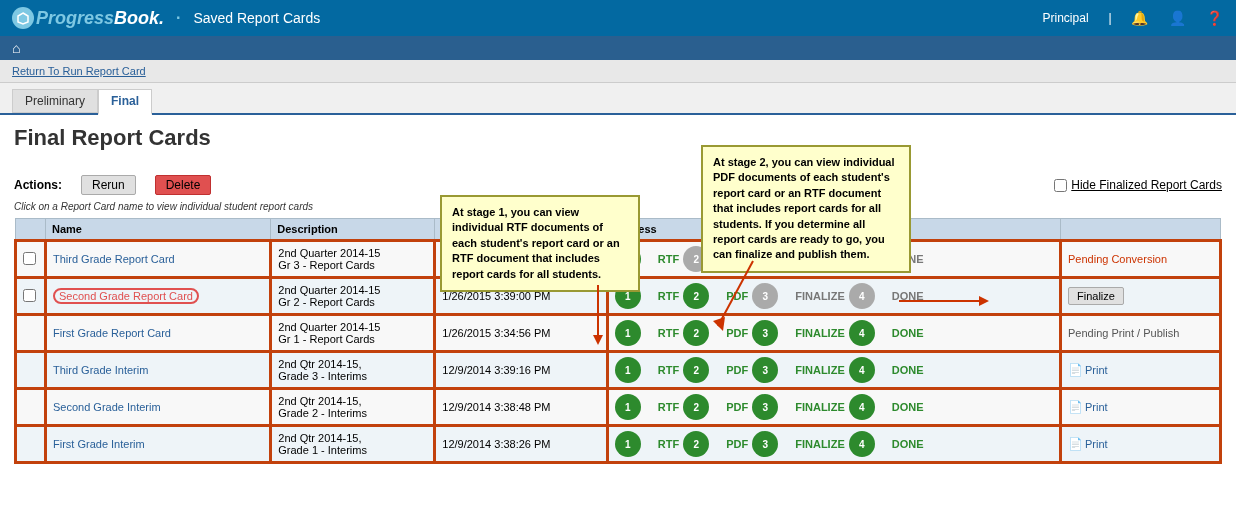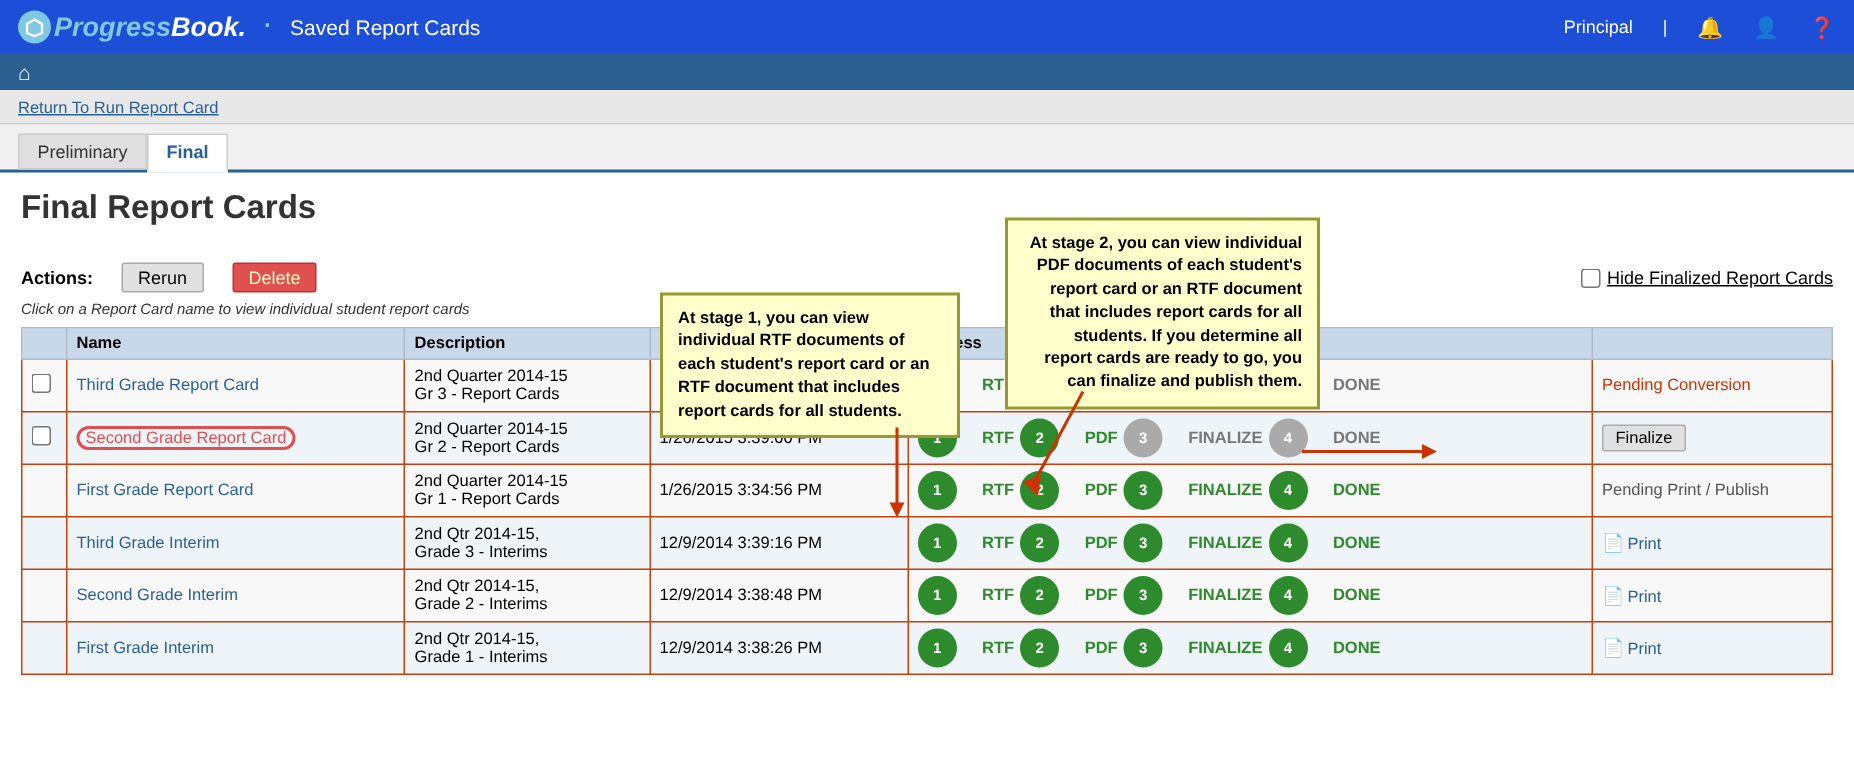--- a/index.html
+++ b/index.html
@@ -1,20 +1,20 @@
 <!DOCTYPE html>
 <html><head>
   <meta charset="utf-8">
   <style>
     * { box-sizing: border-box; margin: 0; padding: 0; }
     body { font-family: Arial, sans-serif; font-size: 12px; background: #fff; }
 
     
     .header {
-      background: #1d4ed8;
+      background: #0369a1;
       color: white;
       display: flex;
       align-items: center;
       padding: 16px 12px;
       height: 36px;
     }
     .header-logo {
       display: flex;
       align-items: center;
       gap: 4px;
@@ -95,21 +95,21 @@
       background: #e0e0e0;
       border: 1px solid #aaa;
       padding: 2px 10px;
       cursor: pointer;
       font-size: 12px;
       border-radius: 2px;
     }
     .btn-delete {
       background: #e05050;
       border: 1px solid #c03030;
-      color: #fef9c3;
+      color: #000000;
       padding: 2px 10px;
       cursor: pointer;
       font-size: 12px;
       border-radius: 2px;
     }
     .hide-checkbox-area {
       margin-left: auto;
       display: flex;
       align-items: center;
       gap: 4px;
@@ -132,21 +132,21 @@
       font-size: 11px;
     }
     .report-table th {
       background: #c8d8e8;
       border: 1px solid #aabbc8;
       padding: 4px 6px;
       text-align: left;
       font-weight: bold;
     }
     .report-table td {
-      border: 1px solid #c2410c;
+      border: 3px solid #c2410c;
       padding: 4px 6px;
       vertical-align: middle;
     }
     .report-table tr:nth-child(odd) td { background: #f8f8f8; }
     .report-table tr:nth-child(even) td { background: #eef4f8; }
 
     .name-link { color: #2a6099; text-decoration: none; cursor: pointer; }
     .name-circled {
       color: #e05050;
       border: 2px solid #e05050;
@@ -247,21 +247,21 @@
 
   <div class="tooltip-box" style="left: 440px; top: 80px; max-width: 200px;">
     <span>At stage 1, you can view individual RTF documents of each student's report card or an RTF document that includes report cards for all students.</span>
     
     <svg style="position:absolute;bottom:-55px;right:30px;overflow:visible;" width="20" height="60">
       <line x1="10" y1="0" x2="10" y2="55" stroke="#cc3300" stroke-width="2"></line>
       <polygon points="5,50 15,50 10,60" fill="#cc3300"></polygon>
     </svg>
   </div>
 
-  <div class="tooltip-box" style="left: 670px; top: 30px; max-width: 210px; text-align: right;">
+  <div class="tooltip-box" style="left: 701px; top: 30px; max-width: 210px;">
     <span>At stage 2, you can view individual PDF documents of each student's report card or an RTF document that includes report cards for all students. If you determine all report cards are ready to go, you can finalize and publish them.</span>
     
     <svg style="position:absolute;bottom:-70px;left:10px;overflow:visible;" width="80" height="80">
       <line x1="40" y1="0" x2="5" y2="65" stroke="#cc3300" stroke-width="2"></line>
       <polygon points="0,60 10,70 12,56" fill="#cc3300"></polygon>
     </svg>
     
     <svg style="position:absolute;bottom:-40px;right:-90px;overflow:visible;" width="100" height="20">
       <line x1="0" y1="10" x2="85" y2="10" stroke="#cc3300" stroke-width="2"></line>
       <polygon points="80,5 90,10 80,15" fill="#cc3300"></polygon>

